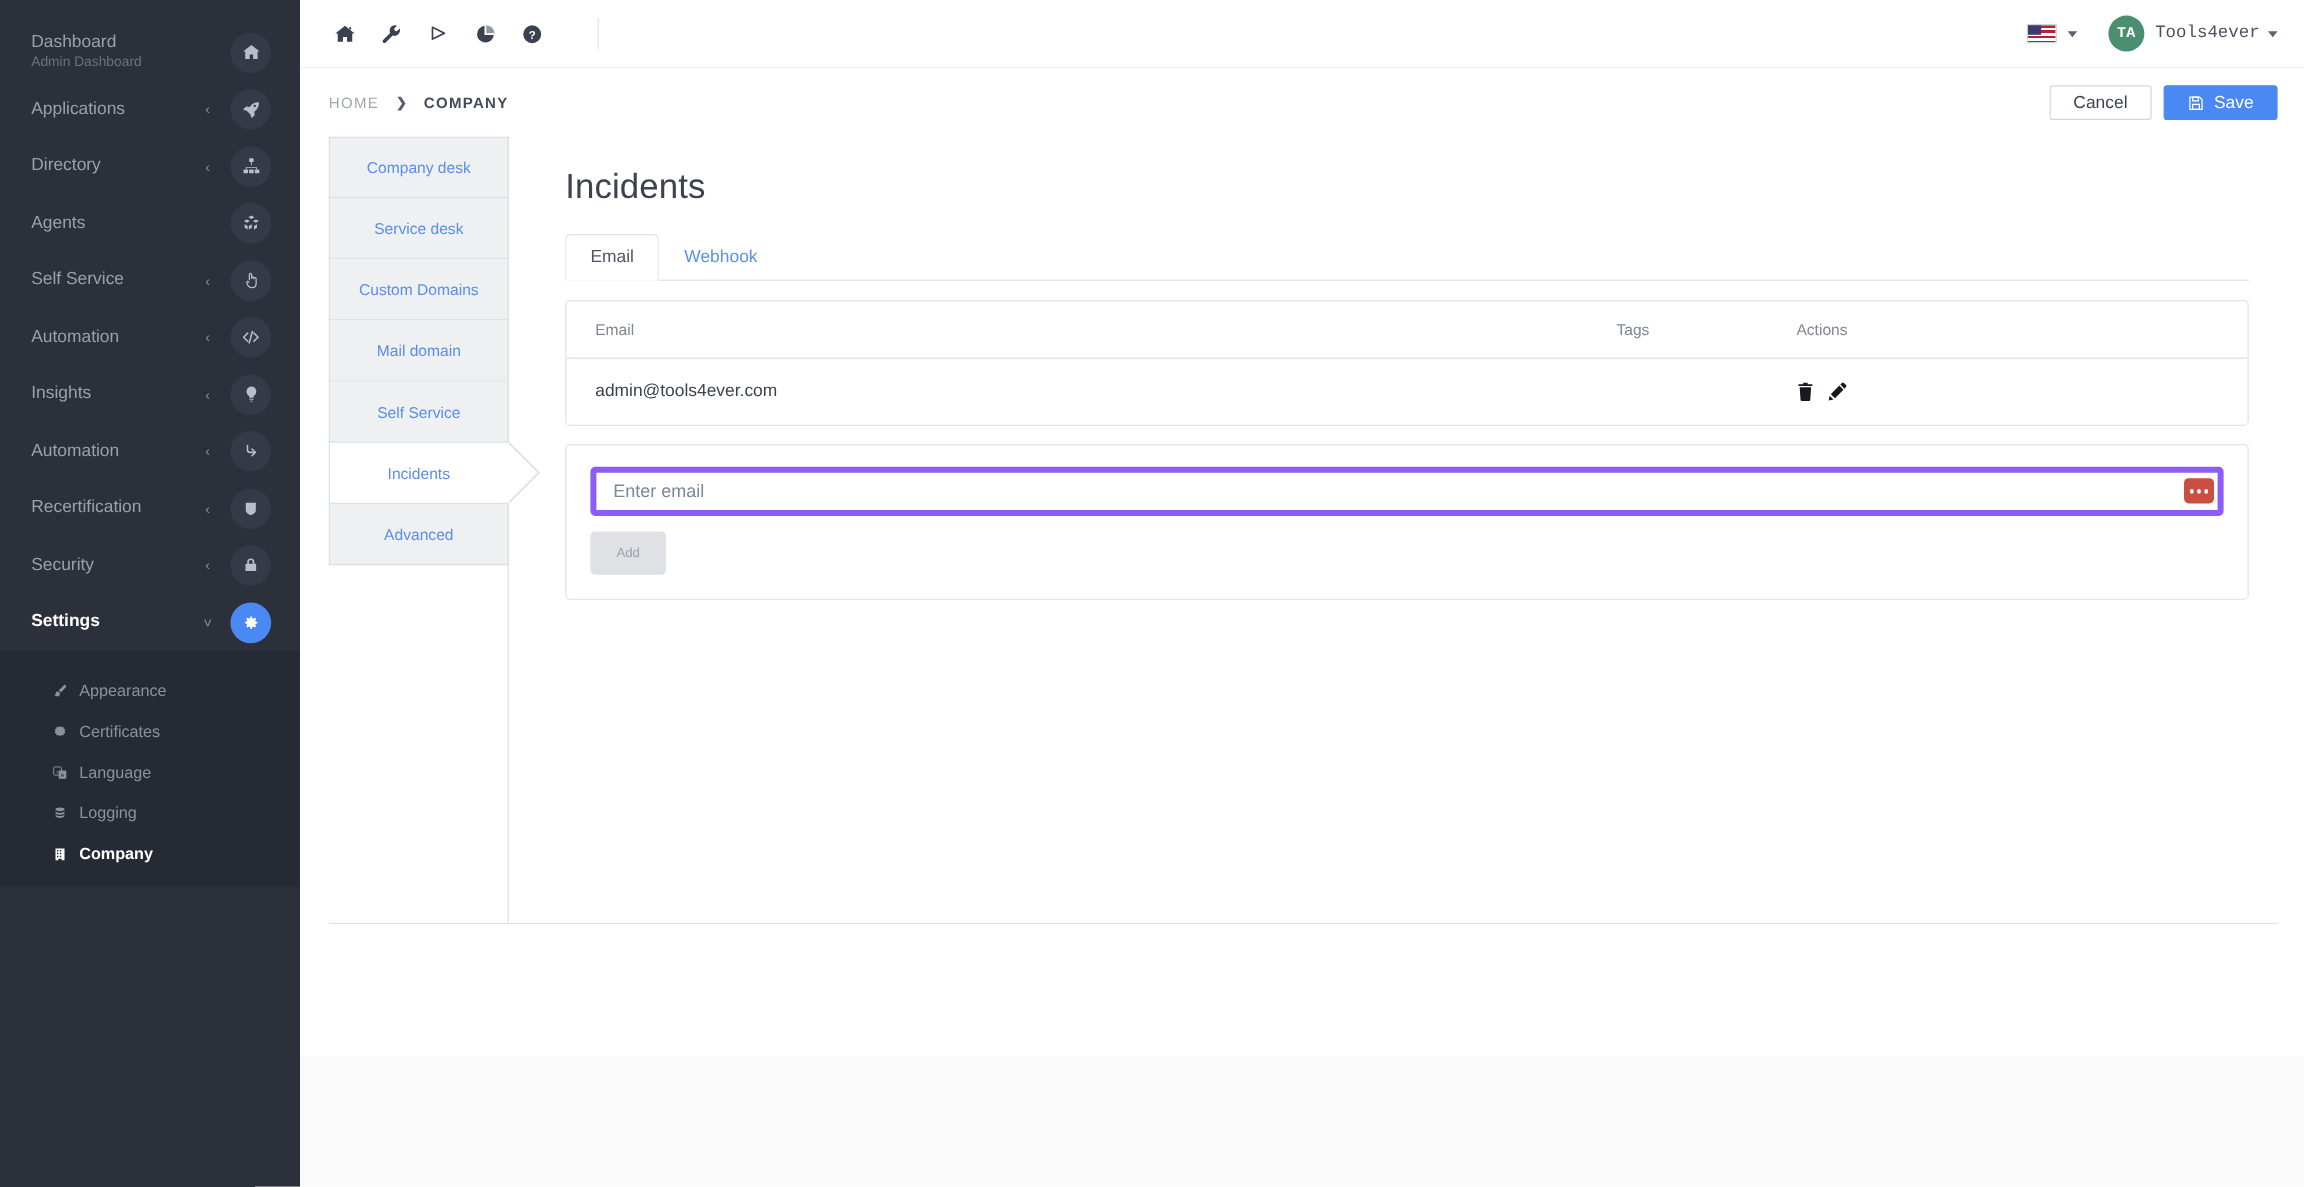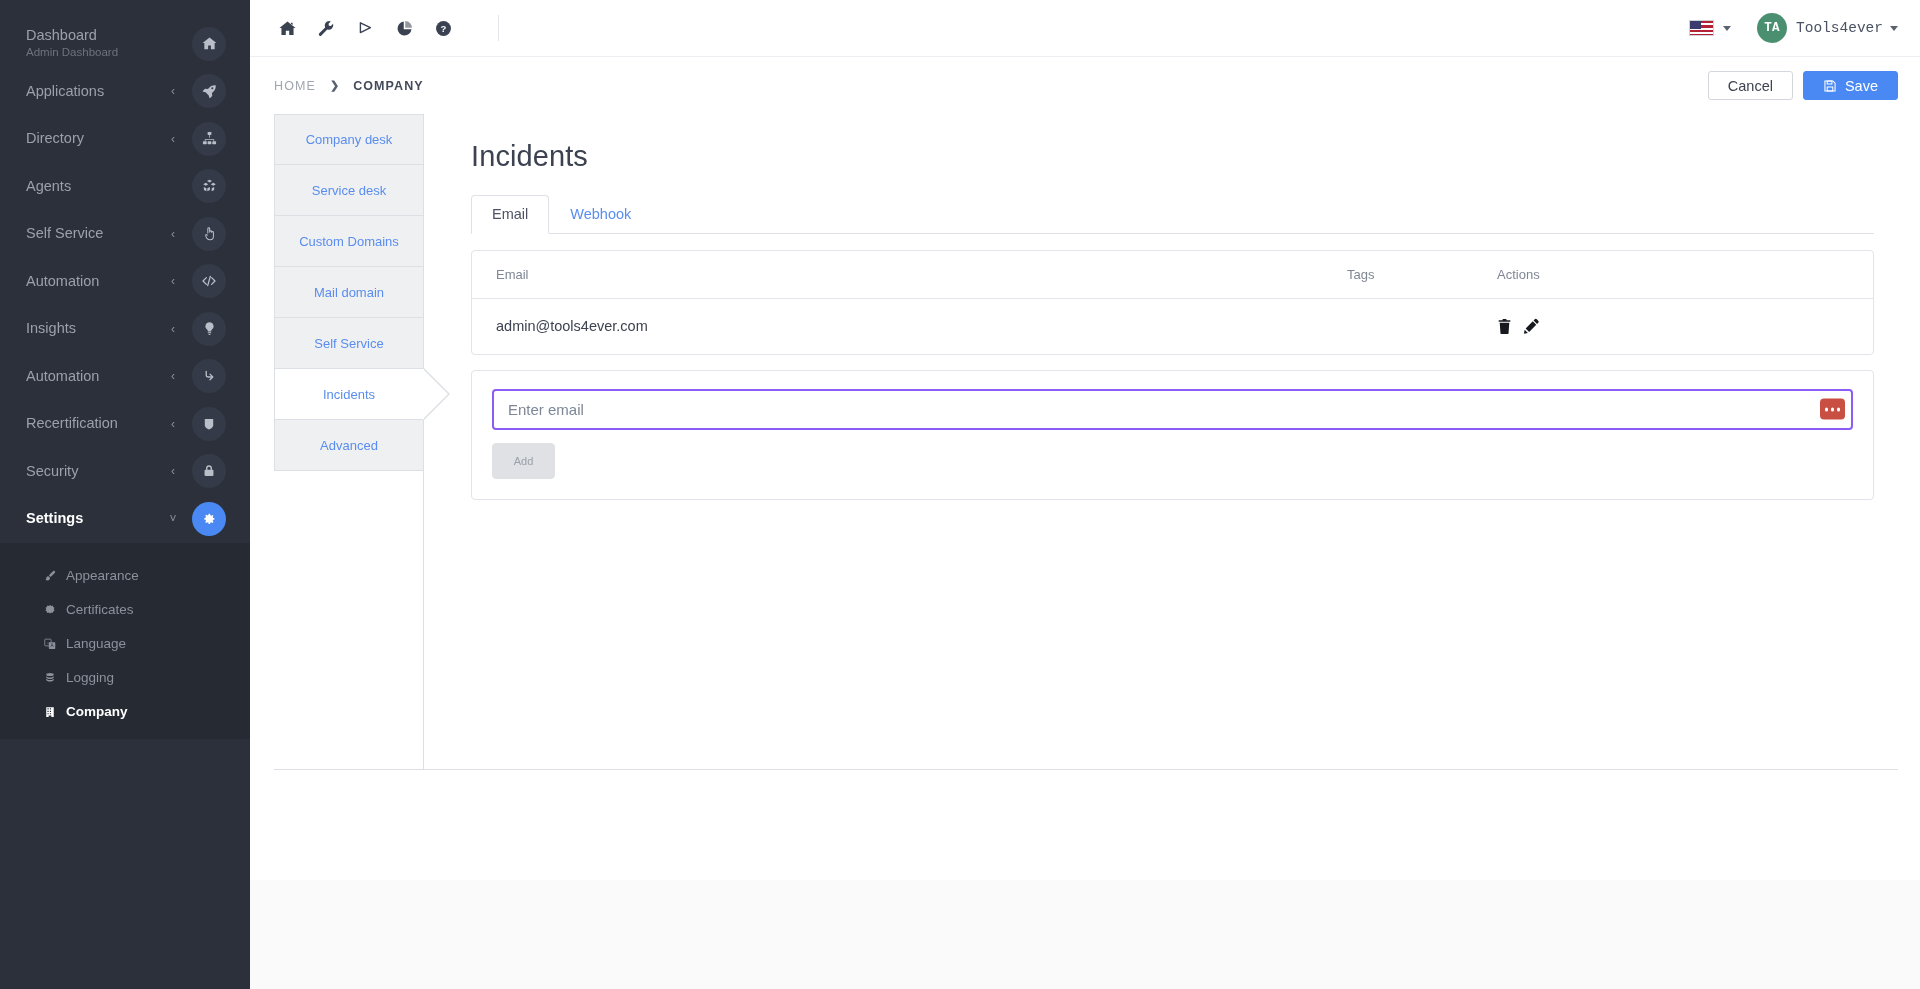--- a/index.html
+++ b/index.html
@@ -377,21 +377,21 @@
     border: 1px solid #e1e4e8;
     border-radius: 4px;
     background: #ffffff;
     margin: 15px 24px 0 0;
     padding: 18px 20px 20px 20px;
   }
   .input-wrap { position: relative; }
   .text-input {
     width: 100%;
     height: 41px;
-    border: 2px solid #8b5cf6;
+    border: 5px solid #8b5cf6;
     border-radius: 4px;
     padding: 0 54px 0 14px;
     font-size: 15px;
     font-family: "Liberation Sans", sans-serif;
     color: #3c4250;
     outline: none;
     background: #ffffff;
   }
   .text-input::placeholder { color: #7d8796; }
   .input-badge {

